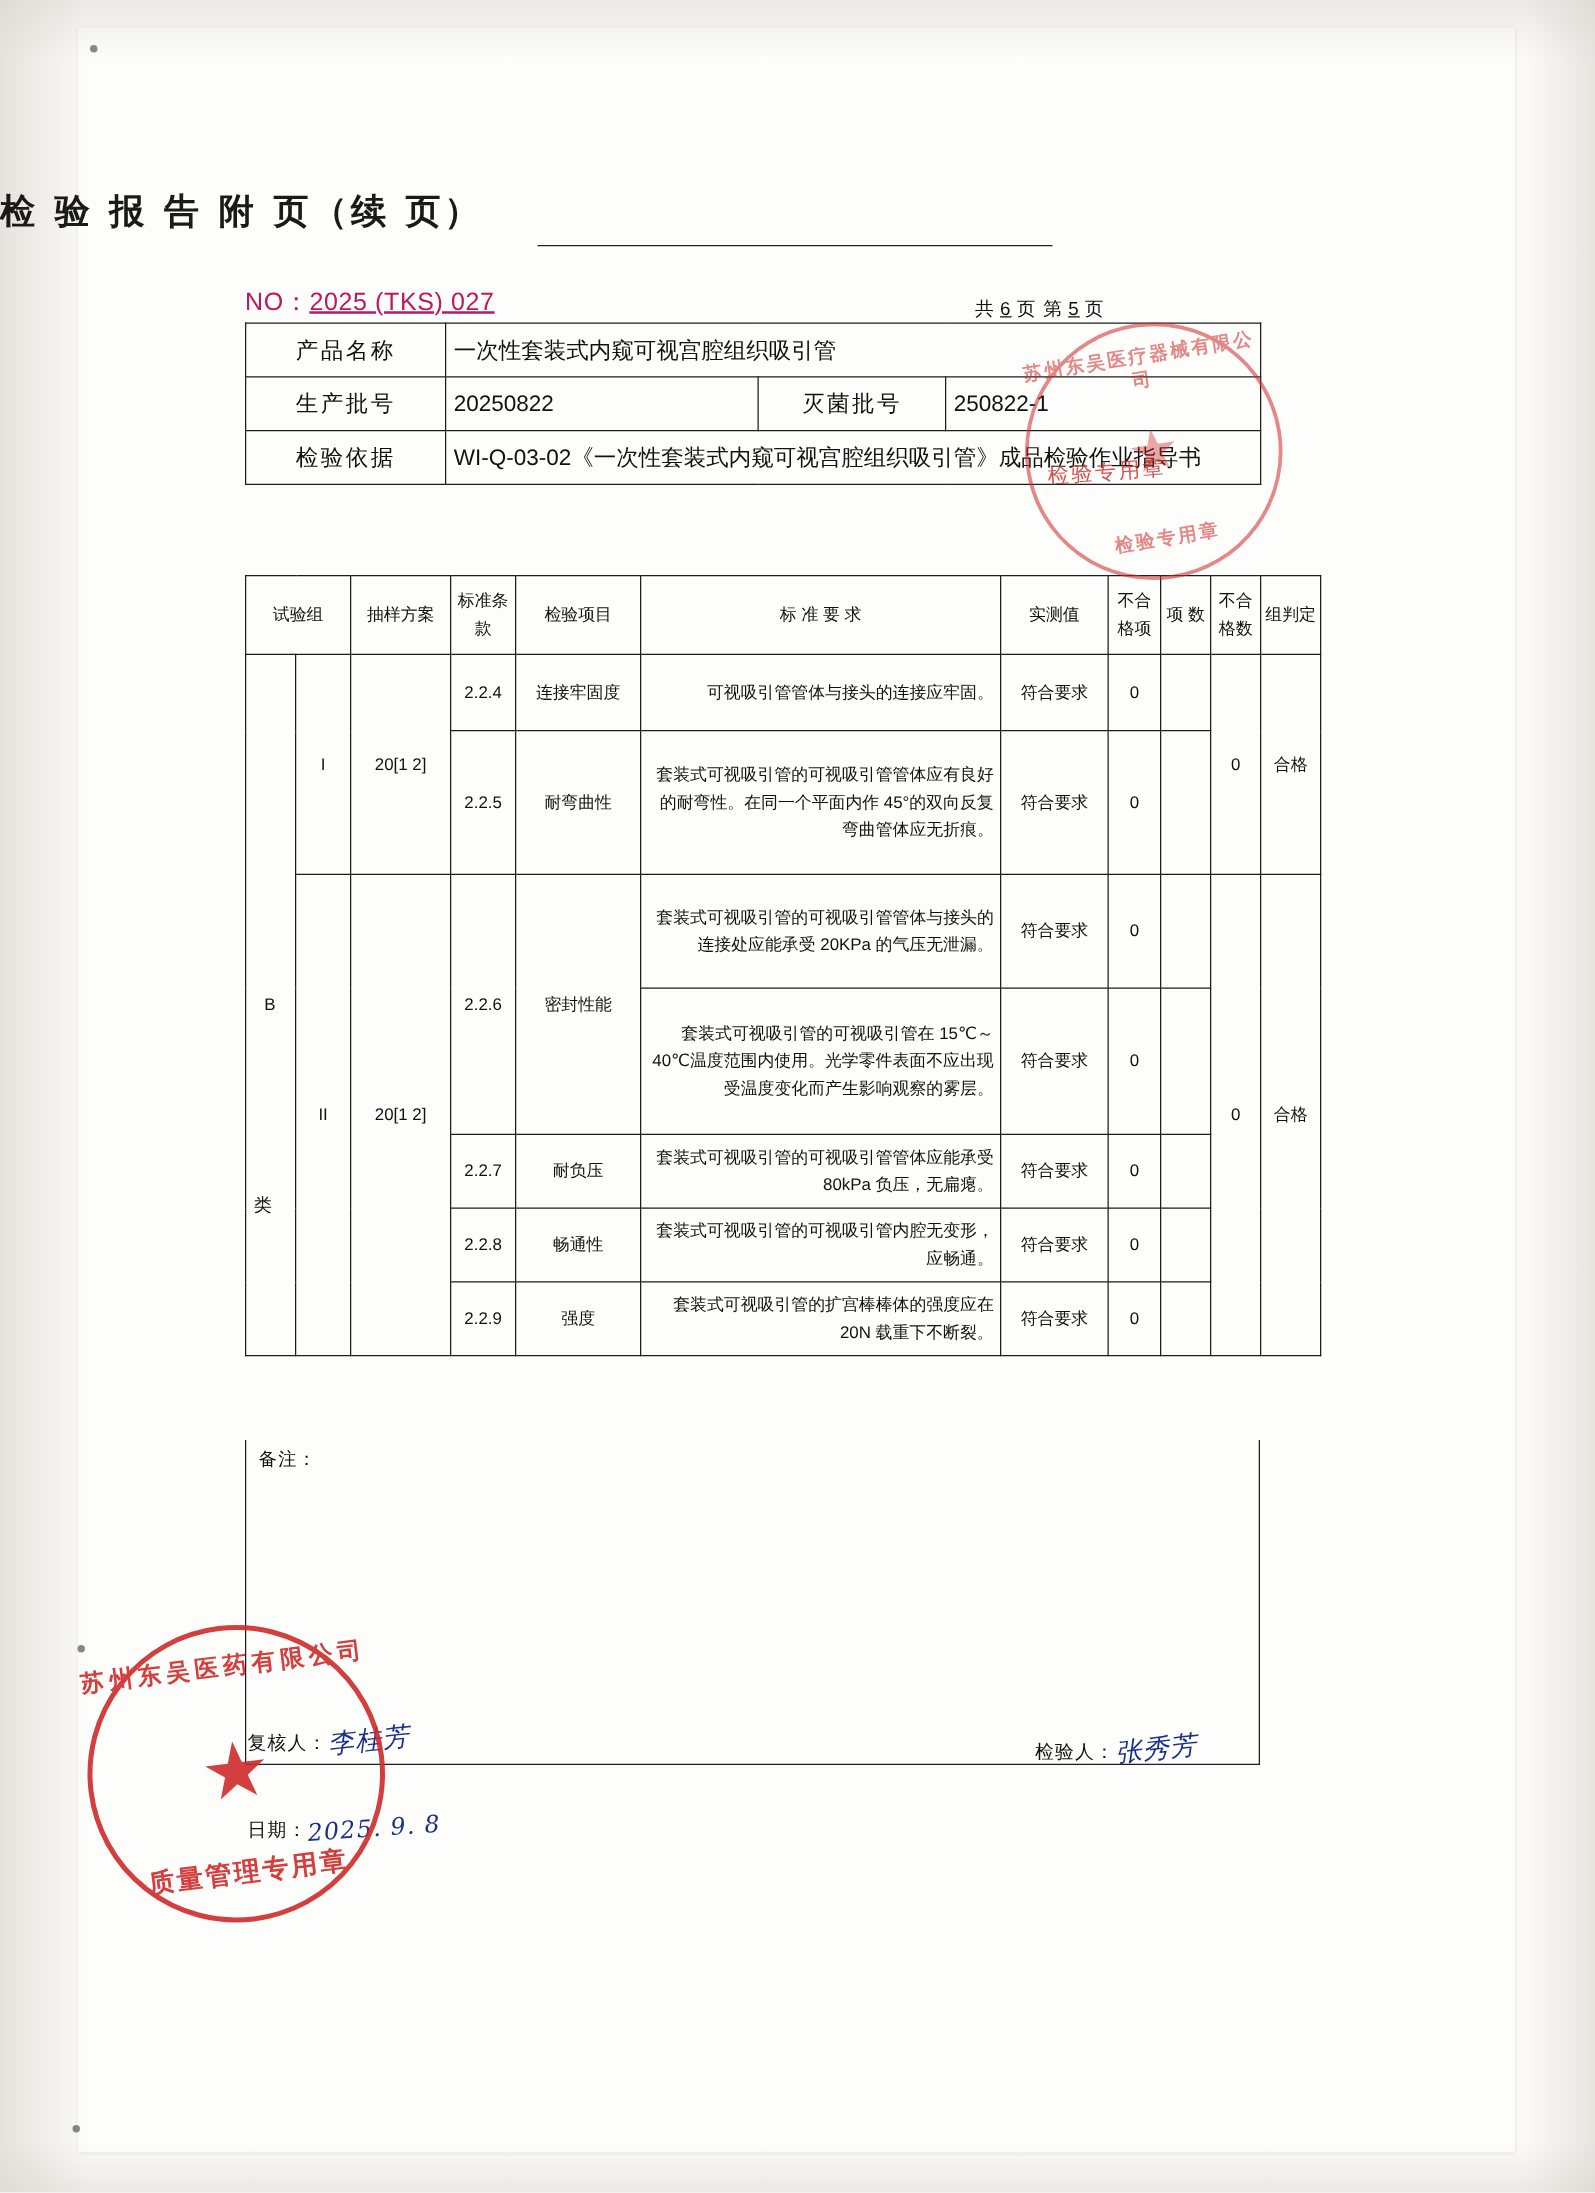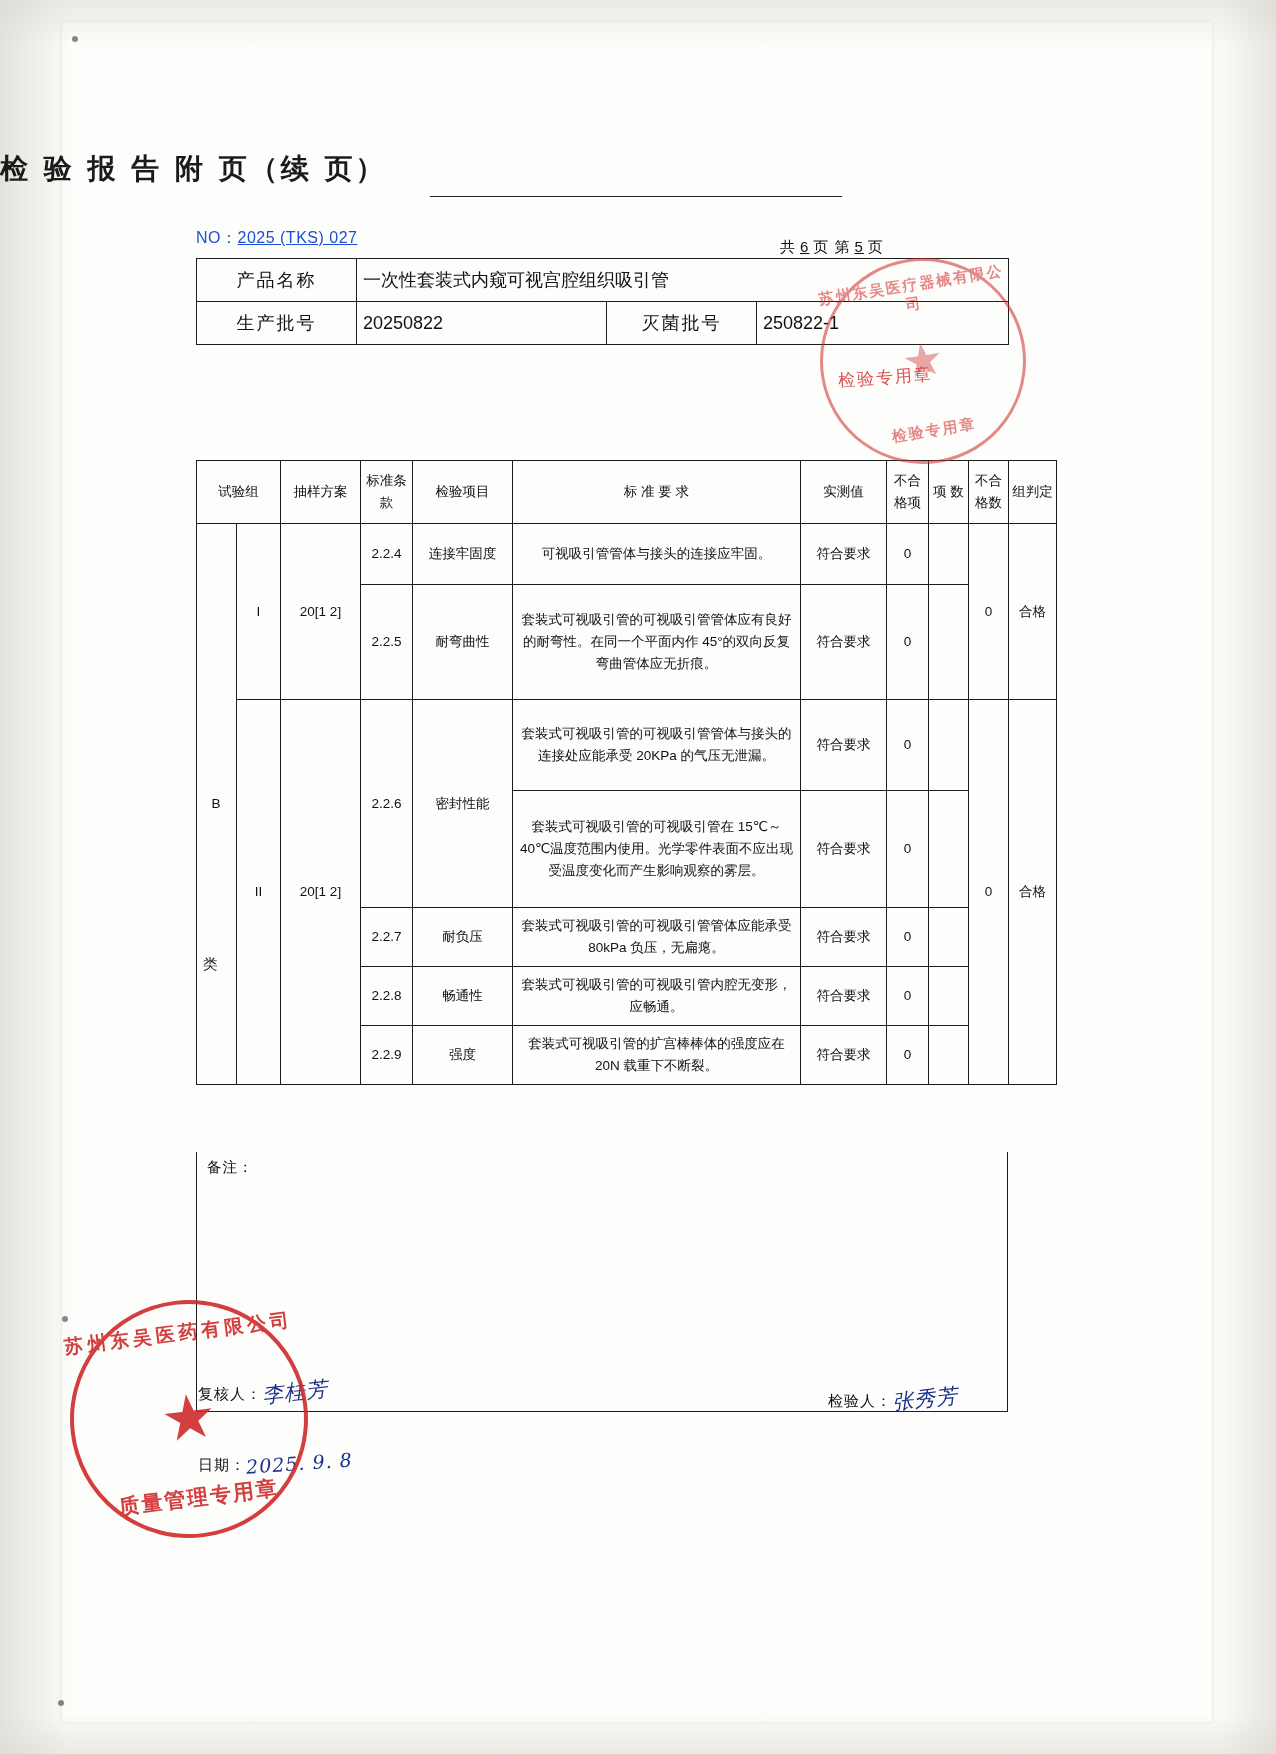--- a/index.html
+++ b/index.html
@@ -54,22 +54,22 @@
     left: 430px;
     top: 196px;
     width: 412px;
     height: 1px;
     background: #222;
   }
   .doc-no {
     position: absolute;
     left: 196px;
     top: 228px;
-    font-size: 16px;
-    color: #1d4ed8;
+    font-size: 20px;
+    color: #be185d;
     letter-spacing: 0.5px;
   }
   .doc-no u { text-decoration: underline; }
   .page-count {
     position: absolute;
     left: 780px;
     top: 238px;
     font-size: 15px;
     color: #111;
     letter-spacing: 1px;
@@ -116,21 +116,21 @@
     table-layout: fixed;
   }
   table.insp td {
     border: 1px solid #1d1d1d;
     vertical-align: middle;
     padding: 3px 5px;
     line-height: 1.62;
   }
   .hd { text-align: center; font-size: 13.5px; }
   .ctr { text-align: center; }
-  .req { text-align: center; padding-left: 7px; padding-right: 5px; }
+  .req { text-align: right; padding-left: 7px; padding-right: 5px; }
   .vert { text-align: center; letter-spacing: 1px; }
 
   .remark {
     position: absolute;
     left: 196px;
     width: 812px;
     border: 1px solid #1d1d1d;
     border-top: none;
     box-sizing: border-box;
     font-size: 14.5px;
@@ -269,20 +269,24 @@
     <tbody>
       <tr class="hrow">
         <td class="c-label">产品名称</td>
         <td class="c-val" colspan="3">一次性套装式内窥可视宫腔组织吸引管</td>
       </tr>
       <tr class="hrow">
         <td class="c-label">生产批号</td>
         <td class="c-val">20250822</td>
         <td class="c-label">灭菌批号</td>
         <td class="c-val">250822-1</td>
+      </tr>
+      <tr class="hrow">
+        <td class="c-label">检验依据</td>
+        <td class="c-val" colspan="3">WI-Q-03-02《一次性套装式内窥可视宫腔组织吸引管》成品检验作业指导书</td>
       </tr>
     </tbody>
   </table>
 
   
   　　　<table class="insp" style="top:460px;">
     <colgroup>
       <col style="width:40px">
       <col style="width:44px">
       <col style="width:80px">

